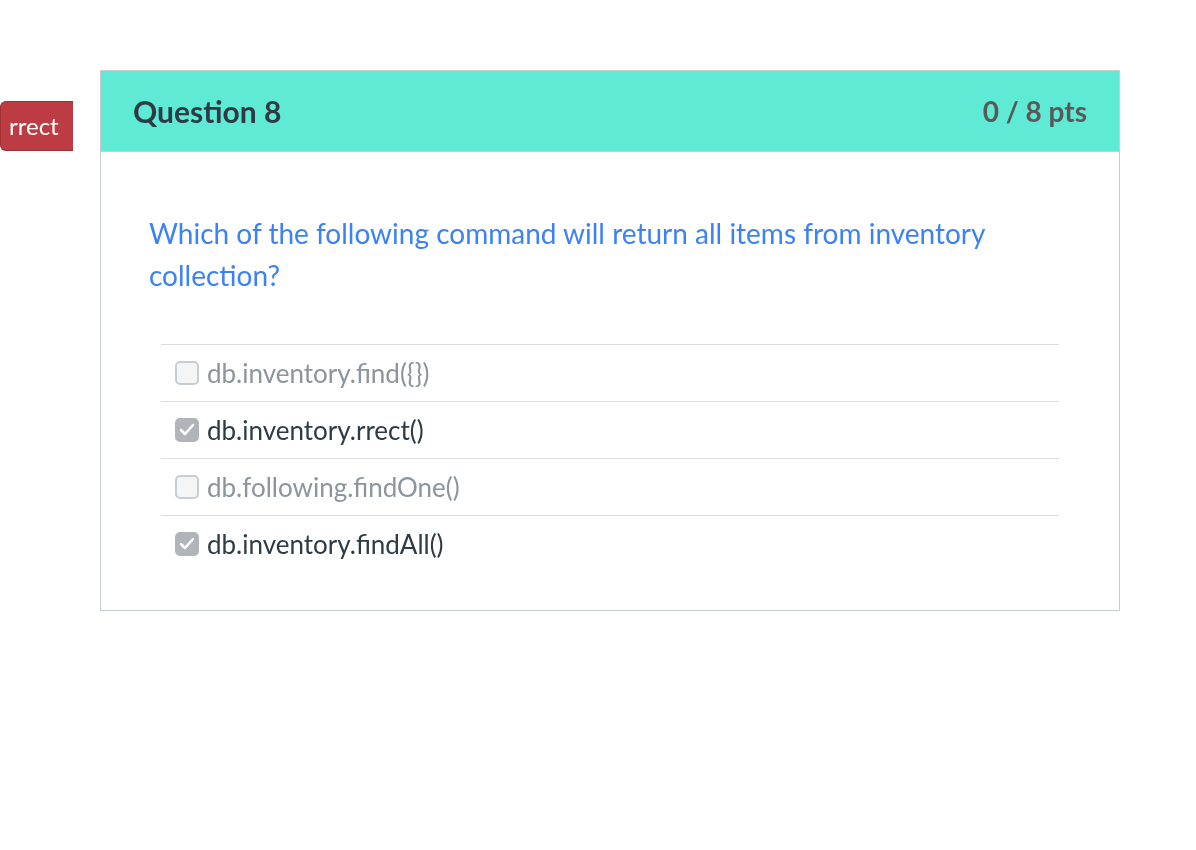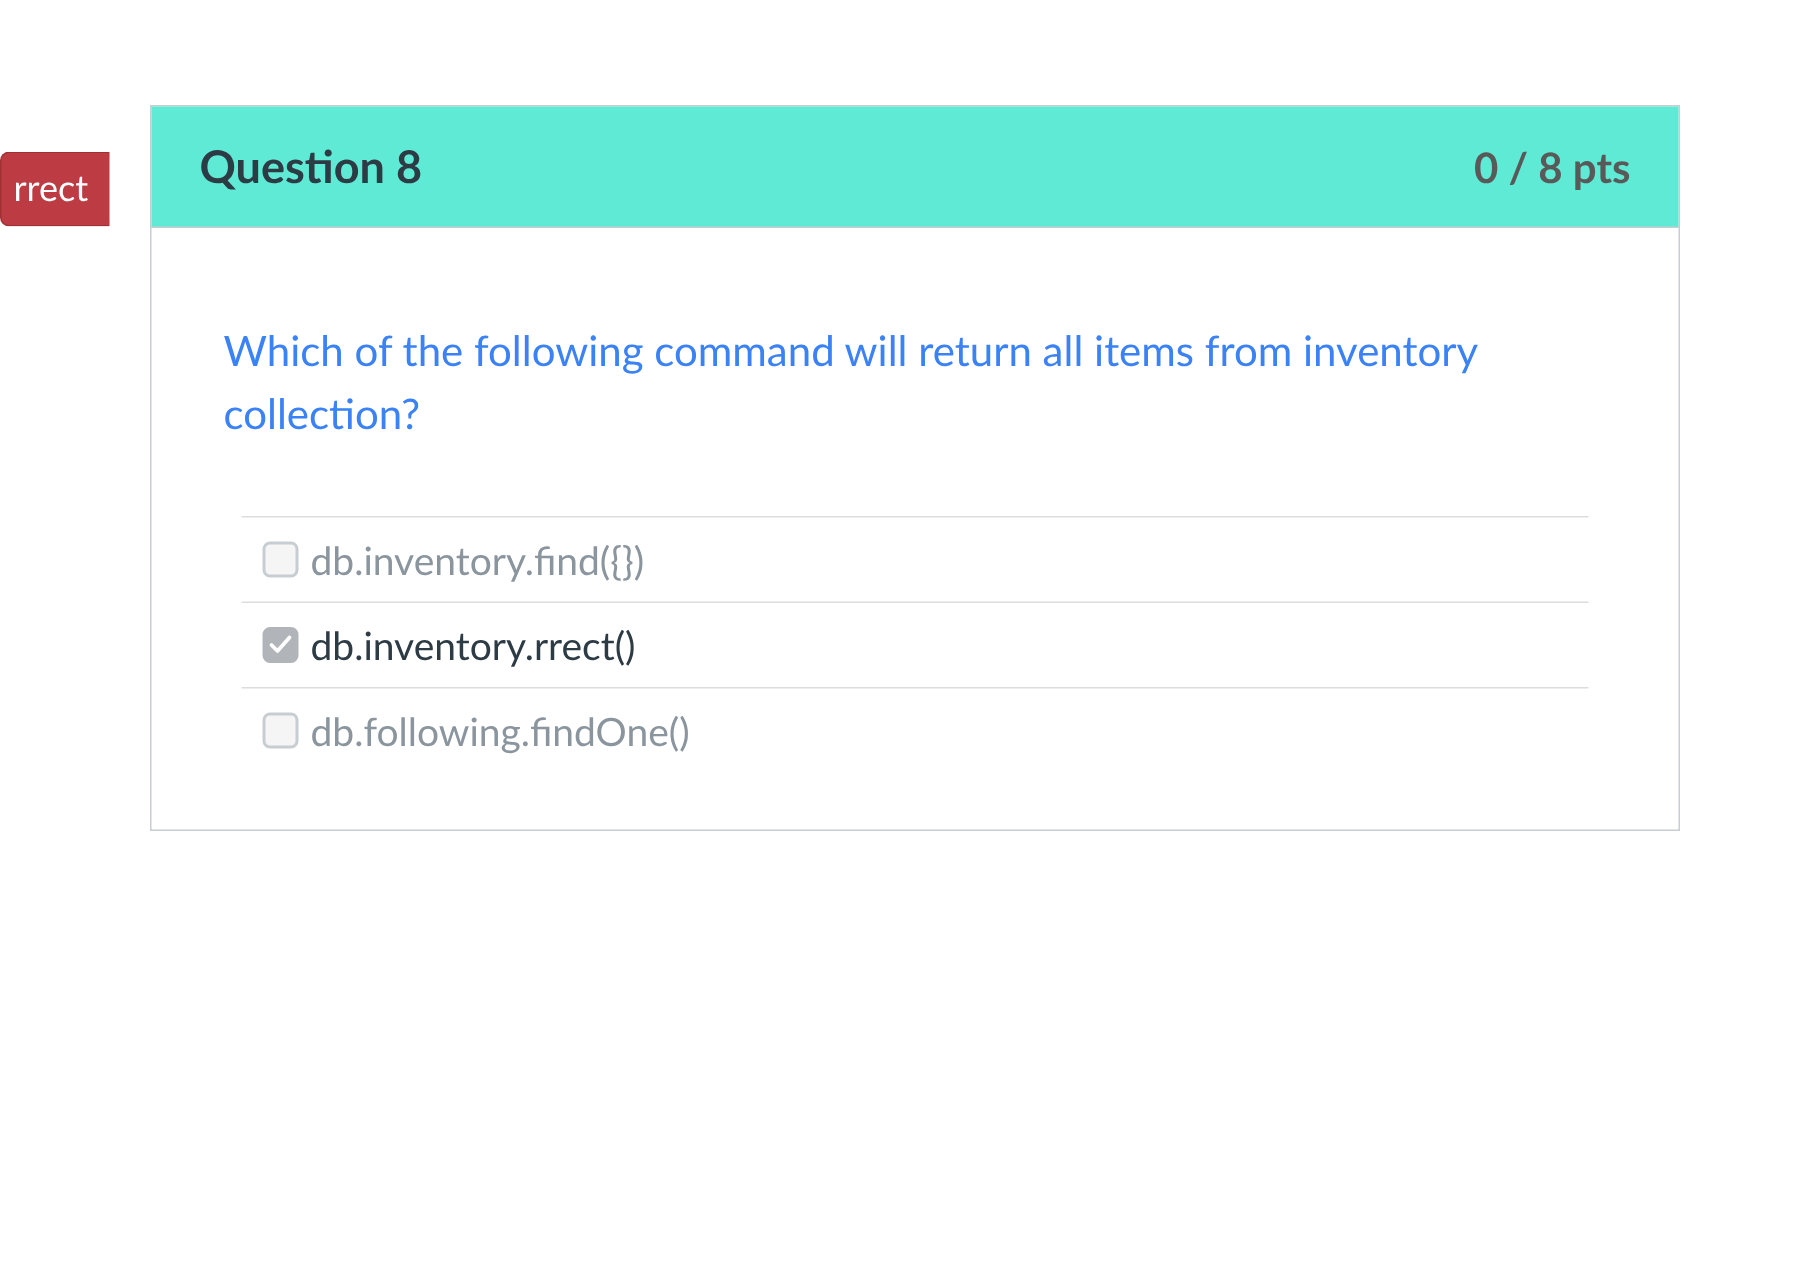--- a/index.html
+++ b/index.html
@@ -169,18 +169,26 @@
               </svg>
           </div>
           <div class="option-label">db.inventory.rrect()</div>
         </div>
 
         <div class="option-row">
           <div class="checkbox"></div>
           <div class="option-label muted">db.following.findOne()</div>
         </div>
 
+        <div class="option-row">
+          <div class="checkbox checked">
+            <svg viewBox="0 0 16 16">
+                <path d="M2 8 L6 12 L14 3" stroke="#ffffff" stroke-width="2.5" fill="none" stroke-linecap="round" stroke-linejoin="round"></path>
+              </svg>
+          </div>
+          <div class="option-label">db.inventory.findAll()</div>
+        </div>
 
       </div>
     </div>
 
   </div>
 </div>
 
 </body></html>

